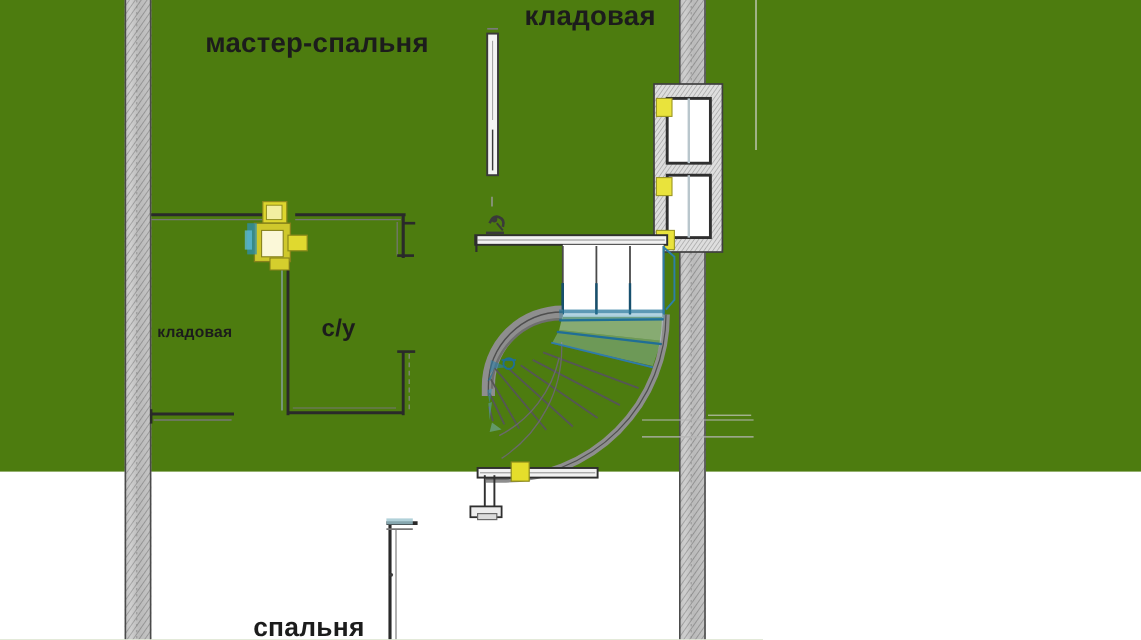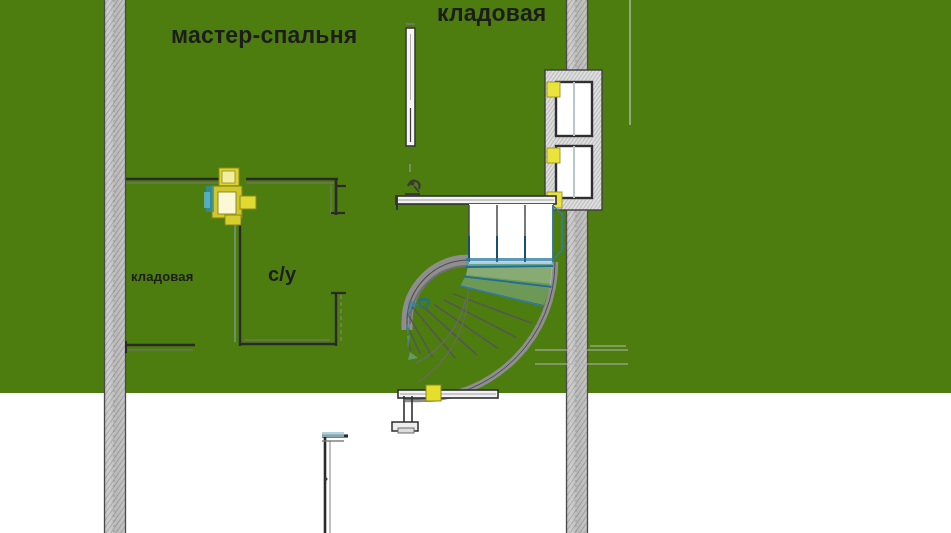--- a/index.html
+++ b/index.html
@@ -247,14 +247,15 @@
   </svg>
 
   <div class="room-label" id="lbl-master">мастер-спальня</div>
 
   <div class="room-label" id="lbl-sanuzel">кладовая</div>
 
   <div class="room-label" id="lbl-kladovaya">кладовая</div>
 
   <div class="room-label" id="lbl-su">с/у</div>
 
+  <div class="room-label" id="lbl-spalnya">спальня</div>
 
 </div>
 
 </body></html>

